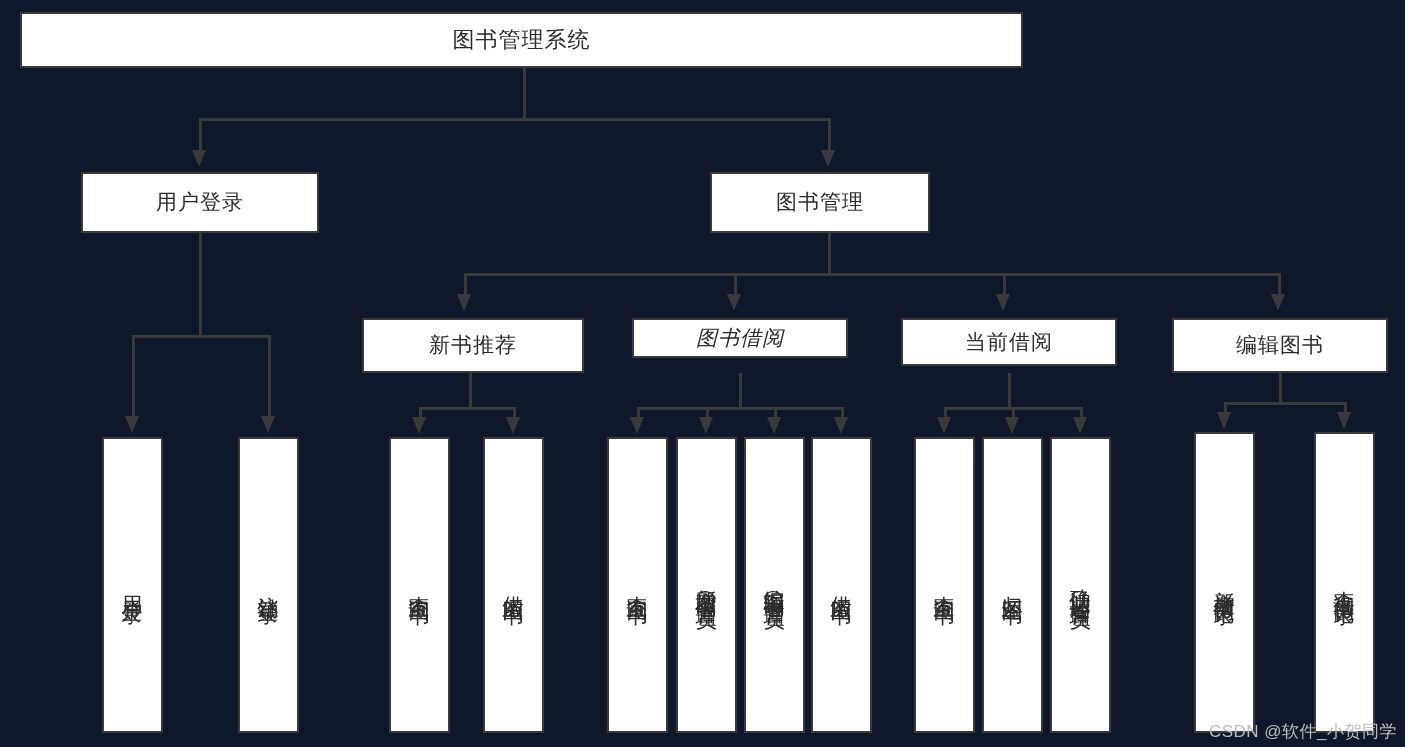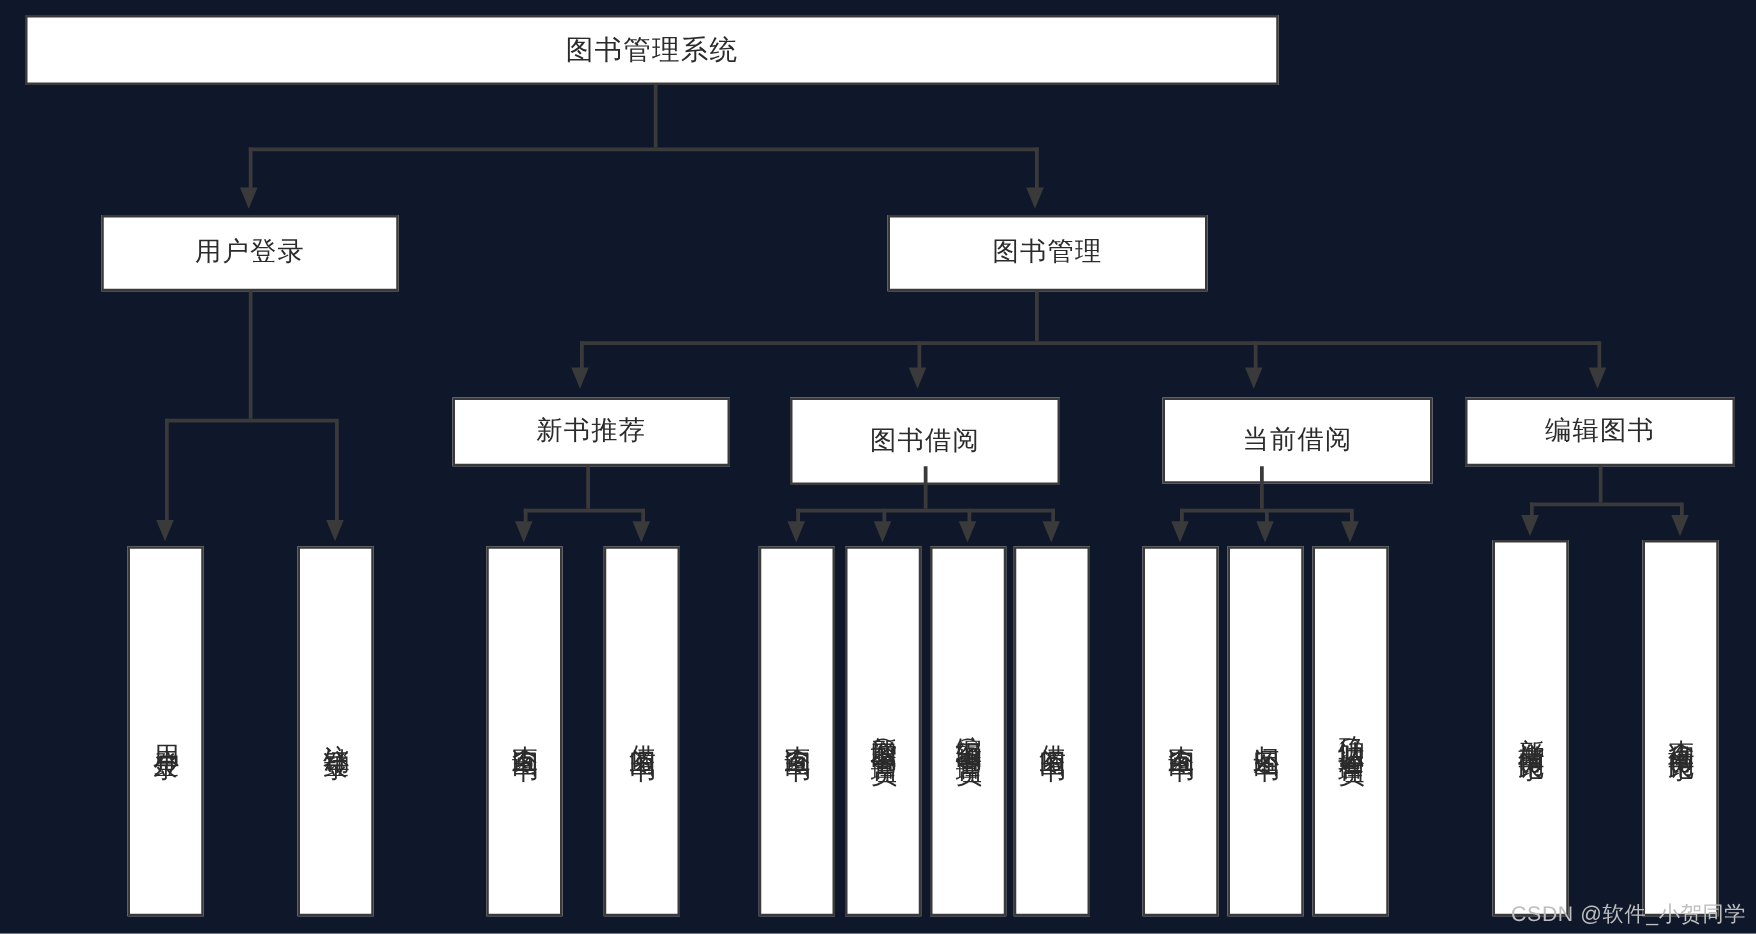--- a/index.html
+++ b/index.html
@@ -86,21 +86,21 @@
 
   <div class="ln v" style="left:199px;top:118px;height:38px;"></div>
   <div class="arrow" style="left:192px;top:150px;"></div>
   <div class="ln v" style="left:828px;top:118px;height:38px;"></div>
   <div class="arrow" style="left:821px;top:150px;"></div>
 
   <div class="node" style="left:81px;top:172px;width:238px;height:61px;">
     <span class="label">用户登录</span>
   </div>
 
-  <div class="node" style="left:710px;top:172px;width:256px;height:61px;">
+  <div class="node" style="left:710px;top:172px;width:220px;height:61px;">
     <span class="label">图书管理</span>
   </div>
 
   <div class="ln v" style="left:199px;top:233px;height:102px;"></div>
   <div class="ln h" style="left:132px;top:335px;width:136px;"></div>
   <div class="ln v" style="left:132px;top:335px;height:85px;"></div>
   <div class="arrow" style="left:125px;top:416px;"></div>
   <div class="ln v" style="left:268px;top:335px;height:85px;"></div>
   <div class="arrow" style="left:261px;top:416px;"></div>
 
@@ -115,24 +115,24 @@
 
   <div class="ln v" style="left:1003px;top:273px;height:26px;"></div>
   <div class="arrow" style="left:996px;top:294px;"></div>
 
   <div class="ln v" style="left:1278px;top:273px;height:26px;"></div>
   <div class="arrow" style="left:1271px;top:294px;"></div>
 
   <div class="node" style="left:362px;top:318px;width:222px;height:55px;">
     <span class="label">新书推荐</span>
   </div>
-  <div class="node" style="left:632px;top:318px;width:216px;height:70px;">
+  <div class="node" style="left:632px;top:318px;width:216px;height:40px;font-style:italic;">
     <span class="label">图书借阅</span>
   </div>
-  <div class="node" style="left:901px;top:318px;width:216px;height:69px;margin-left:29px;">
+  <div class="node" style="left:901px;top:318px;width:216px;height:48px;">
     <span class="label">当前借阅</span>
   </div>
   <div class="node" style="left:1172px;top:318px;width:216px;height:55px;">
     <span class="label">编辑图书</span>
   </div>
 
   <div class="ln v" style="left:469px;top:373px;height:34px;"></div>
   <div class="ln h" style="left:419px;top:407px;width:97px;"></div>
   <div class="ln v" style="left:419px;top:407px;height:14px;"></div>
   <div class="arrow" style="left:412px;top:417px;"></div>

